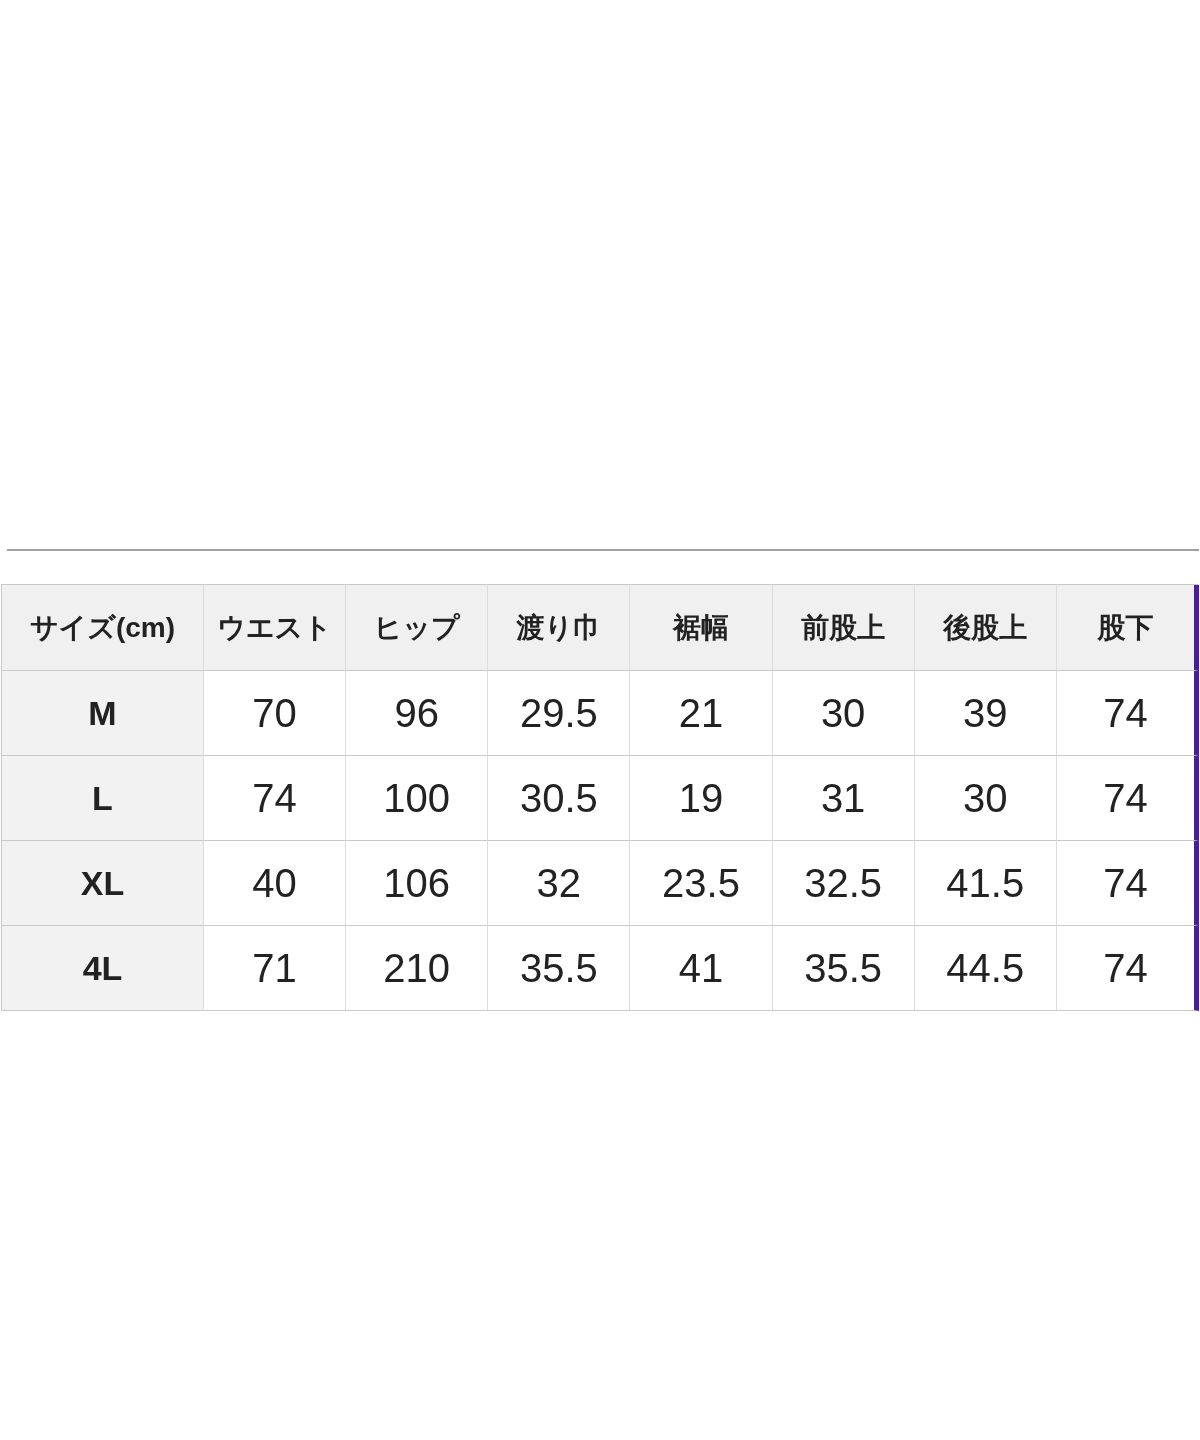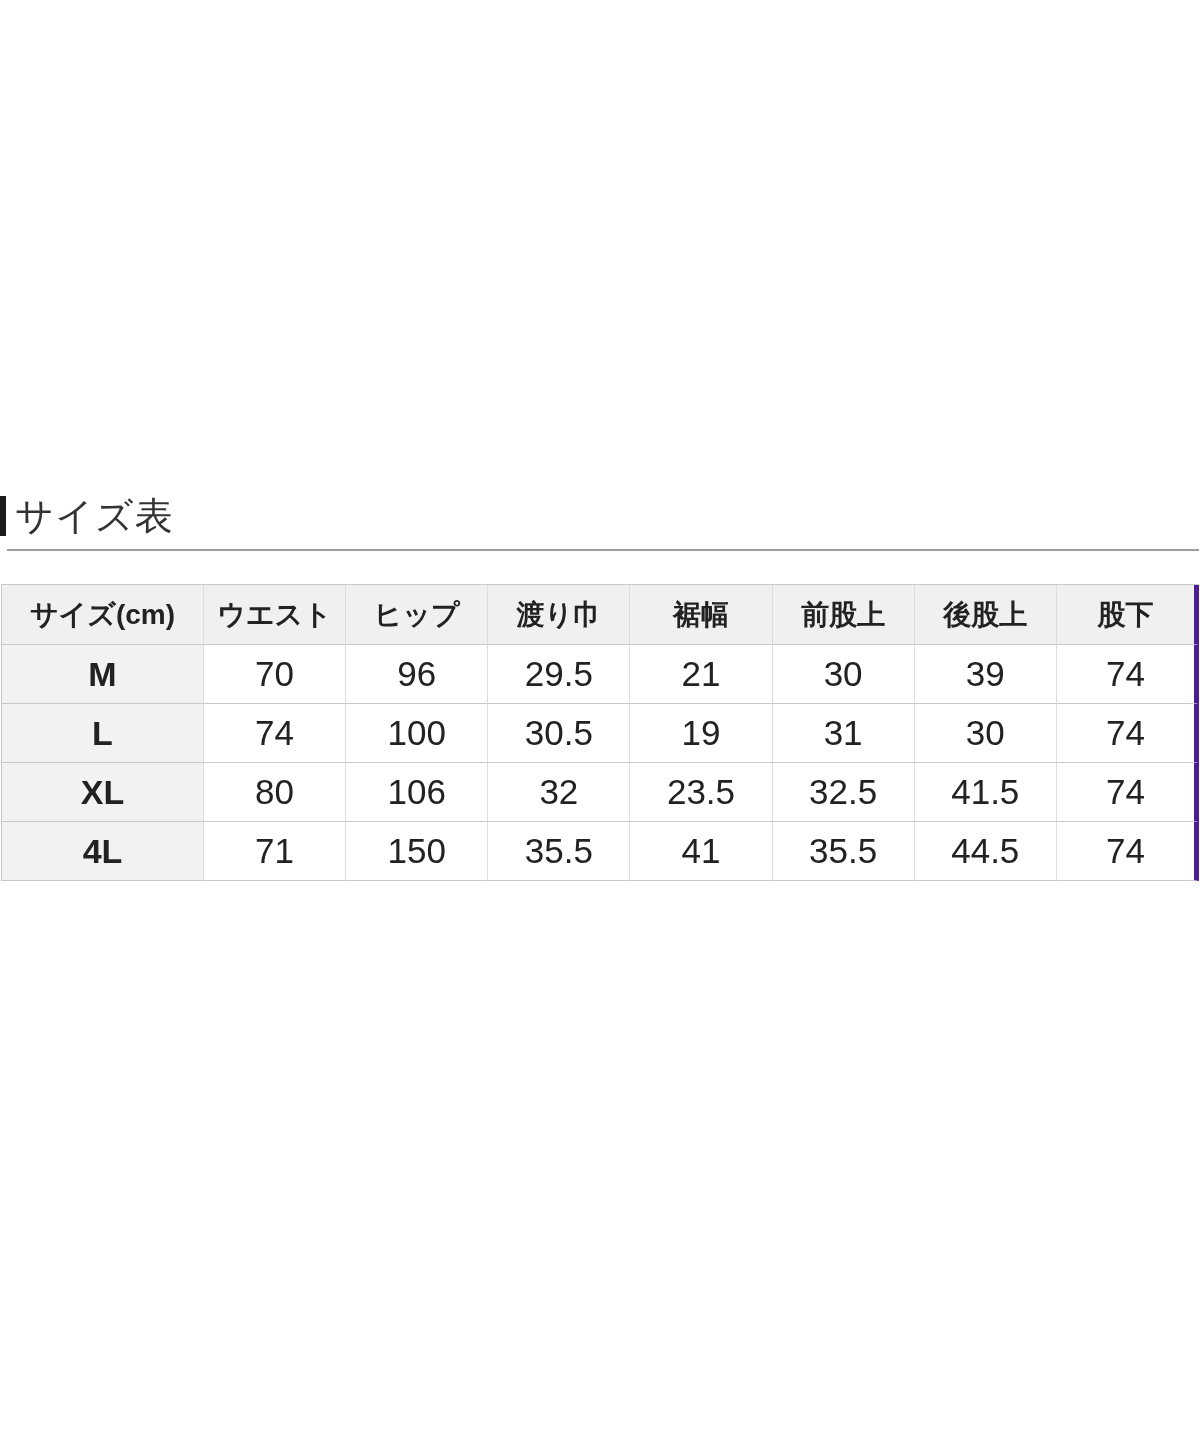--- a/index.html
+++ b/index.html
@@ -60,53 +60,49 @@
     border-spacing: 0;
     border-top: 1px solid #c9c9c9;
     border-left: 1px solid #c9c9c9;
   }
   .size-table th, .size-table td {
     border-right: 1px solid #dcdcdc;
     border-bottom: 1px solid #c9c9c9;
     text-align: center;
     vertical-align: middle;
     color: #222222;
-    padding: 0;
+    padding: 13px;
     overflow: hidden;
   }
   .size-table th:last-child, .size-table td:last-child {
     border-right: 5px solid #4c1d95;
   }
   .size-table thead th {
     height: 59px;
     background: #f0f0f0;
     font-size: 28px;
     font-weight: 700;
   }
   .size-table tbody td {
     height: 58px;
     background: #ffffff;
-    font-size: 35px;
+    font-size: 40px;
     font-weight: 400;
   }
   .size-table tbody td.row-label {
     background: #f2f2f2;
     font-weight: 700;
     font-size: 34px;
   }
 </style>
 </head>
 <body>
 
 <div class="page">
 
-  <div class="section-header">
-    <div class="accent-bar"></div>
-    <div class="section-title">サイズ表</div>
-  </div>
 
   <div class="section-divider"></div>
 
   <div class="table-wrap">
     <table class="size-table">
       <colgroup>
         <col style="width:202px">
         <col>
           <col>
           <col>
@@ -143,32 +139,32 @@
           <td>74</td>
           <td>100</td>
           <td>30.5</td>
           <td>19</td>
           <td>31</td>
           <td>30</td>
           <td>74</td>
         </tr>
         <tr>
           <td class="row-label">XL</td>
-          <td>80</td>
+          <td>40</td>
           <td>106</td>
           <td>32</td>
           <td>23.5</td>
           <td>32.5</td>
           <td>41.5</td>
           <td>74</td>
         </tr>
         <tr>
           <td class="row-label">4L</td>
           <td>71</td>
-          <td>150</td>
+          <td>210</td>
           <td>35.5</td>
           <td>41</td>
           <td>35.5</td>
           <td>44.5</td>
           <td>74</td>
         </tr>
       </tbody>
     </table>
   </div>
 

